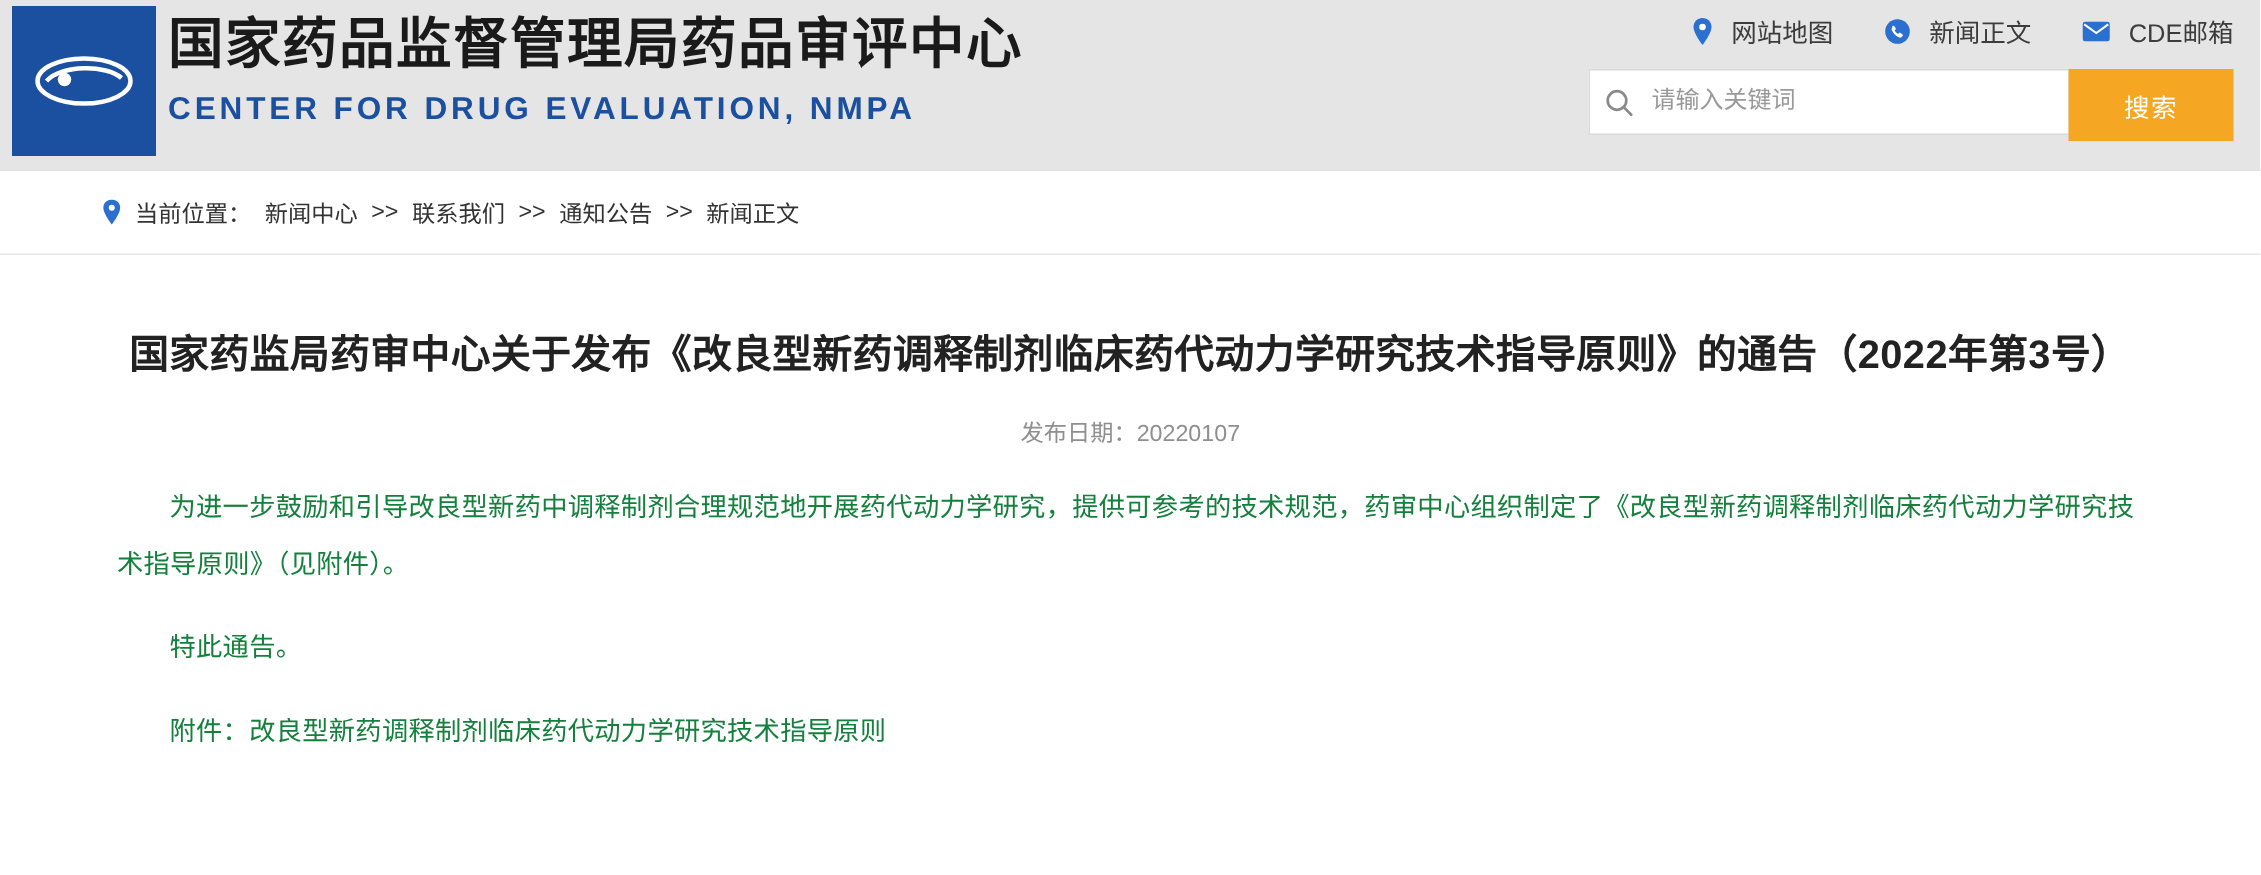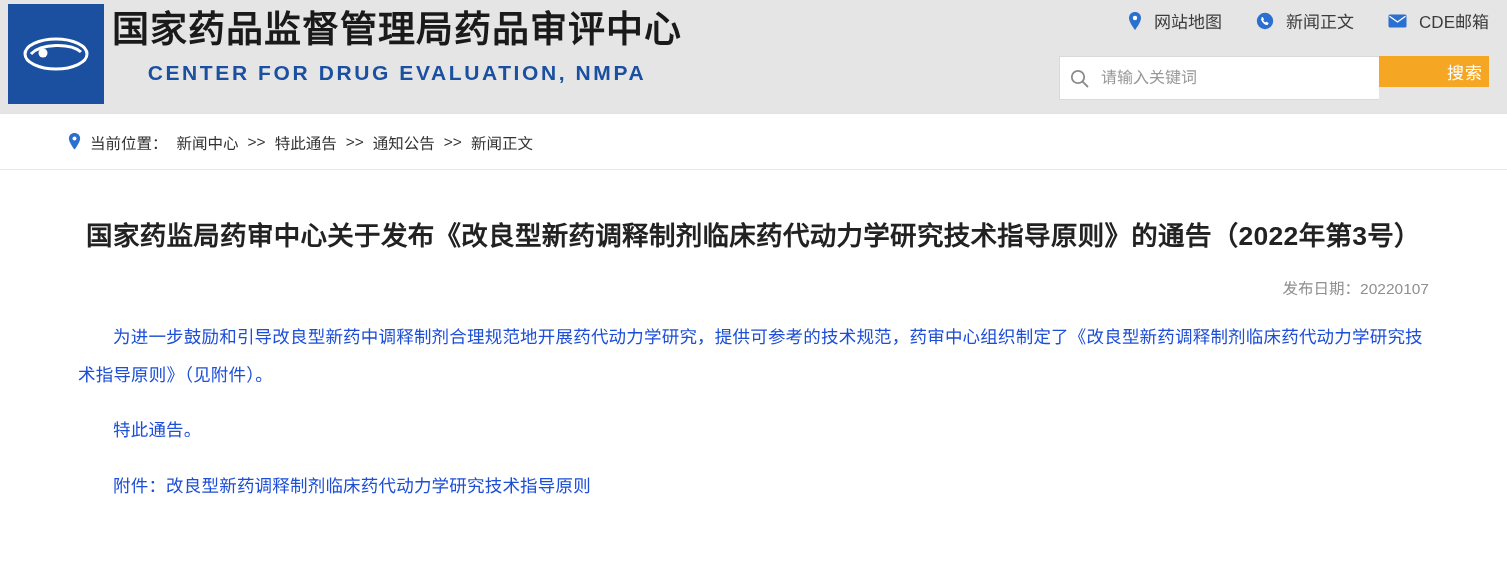--- a/index.html
+++ b/index.html
@@ -53,21 +53,20 @@
   }
   .title-en {
     font-size: 21px;
     font-weight: bold;
     color: #1b4fa0;
     letter-spacing: 2.6px;
     line-height: 34px;
     white-space: nowrap;
     margin-top: 2px;
     font-family: "Liberation Sans", sans-serif;
-    text-align: center;
   }
 
   .top-links {
     position: absolute;
     right: 18px;
     top: 8px;
     display: flex;
     align-items: center;
     gap: 34px;
   }
@@ -79,21 +78,21 @@
     color: #3c3c3c;
     cursor: pointer;
     white-space: nowrap;
     text-align: center;
   }
   .top-link .ic { display: inline-flex; align-items: center; }
 
   .search-row {
     position: absolute;
     right: 18px;
-    top: 56px;
+    top: 46px;
     display: flex;
     align-items: stretch;
   }
   .search-box {
     width: 320px;
     height: 44px;
     border: 1px solid #d9d9d9;
     border-right: none;
     background: #fff;
     display: flex;
@@ -106,29 +105,28 @@
     outline: none;
     flex: 1;
     font-size: 16px;
     color: #555;
     font-family: "Liberation Sans", sans-serif;
     background: transparent;
   }
   .search-box input::placeholder { color: #999; }
   .search-btn {
     width: 110px;
-    height: 31px;
+    height: 48px;
     background: #f5a623;
     color: #fff;
     font-size: 17px;
     border: none;
     cursor: pointer;
     font-family: "Liberation Sans", sans-serif;
     letter-spacing: 1px;
-    text-align: right;
   }
 
   
   .crumb-wrap {
     height: 56px;
     border-bottom: 1px solid #e6e6e6;
     display: flex;
     align-items: center;
     padding-left: 68px;
   }
@@ -152,29 +150,29 @@
   }
   .doc-title {
     font-size: 26.5px;
     font-weight: bold;
     color: #222;
     line-height: 44px;
     text-align: center;
     letter-spacing: 0.3px;
   }
   .doc-date {
-    text-align: right;
+    text-align: center;
     font-size: 15.5px;
     color: #8f8f8f;
     margin-top: 16px;
   }
   .doc-body { margin-top: 20px; }
   .para {
     font-size: 17.5px;
-    color: #1d4ed8;
+    color: #15803d;
     line-height: 38px;
     text-indent: 2em;
     letter-spacing: 0.2px;
   }
 
   
   svg { display: block; }
 </style>
 </head>
 <body>
@@ -249,21 +247,21 @@
   <div class="crumb">
     <span class="ic">
       <svg width="13" height="17" viewBox="0 0 13 17">
         <path d="M6.5 0C3.2 0 .9 2.4.9 5.5c0 4.1 5.6 11.1 5.6 11.1s5.6-7 5.6-11.1C12.1 2.4 9.8 0 6.5 0z" fill="#2b6fd0"></path>
         <circle cx="6.5" cy="5.5" r="2" fill="#ffffff"></circle>
       </svg>
     </span>
     <span>当前位置：</span>
     <a>新闻中心</a>
     <span class="sep">&gt;&gt;</span>
-    <a>特此通告</a>
+    <a>联系我们</a>
     <span class="sep">&gt;&gt;</span>
     <a>通知公告</a>
     <span class="sep">&gt;&gt;</span>
     <a>新闻正文</a>
   </div>
 </div>
 
 <div class="content">
 
   <h1 class="doc-title">国家药监局药审中心关于发布《改良型新药调释制剂临床药代动力学研究技术指导原则》的通告（2022年第3号）</h1>

